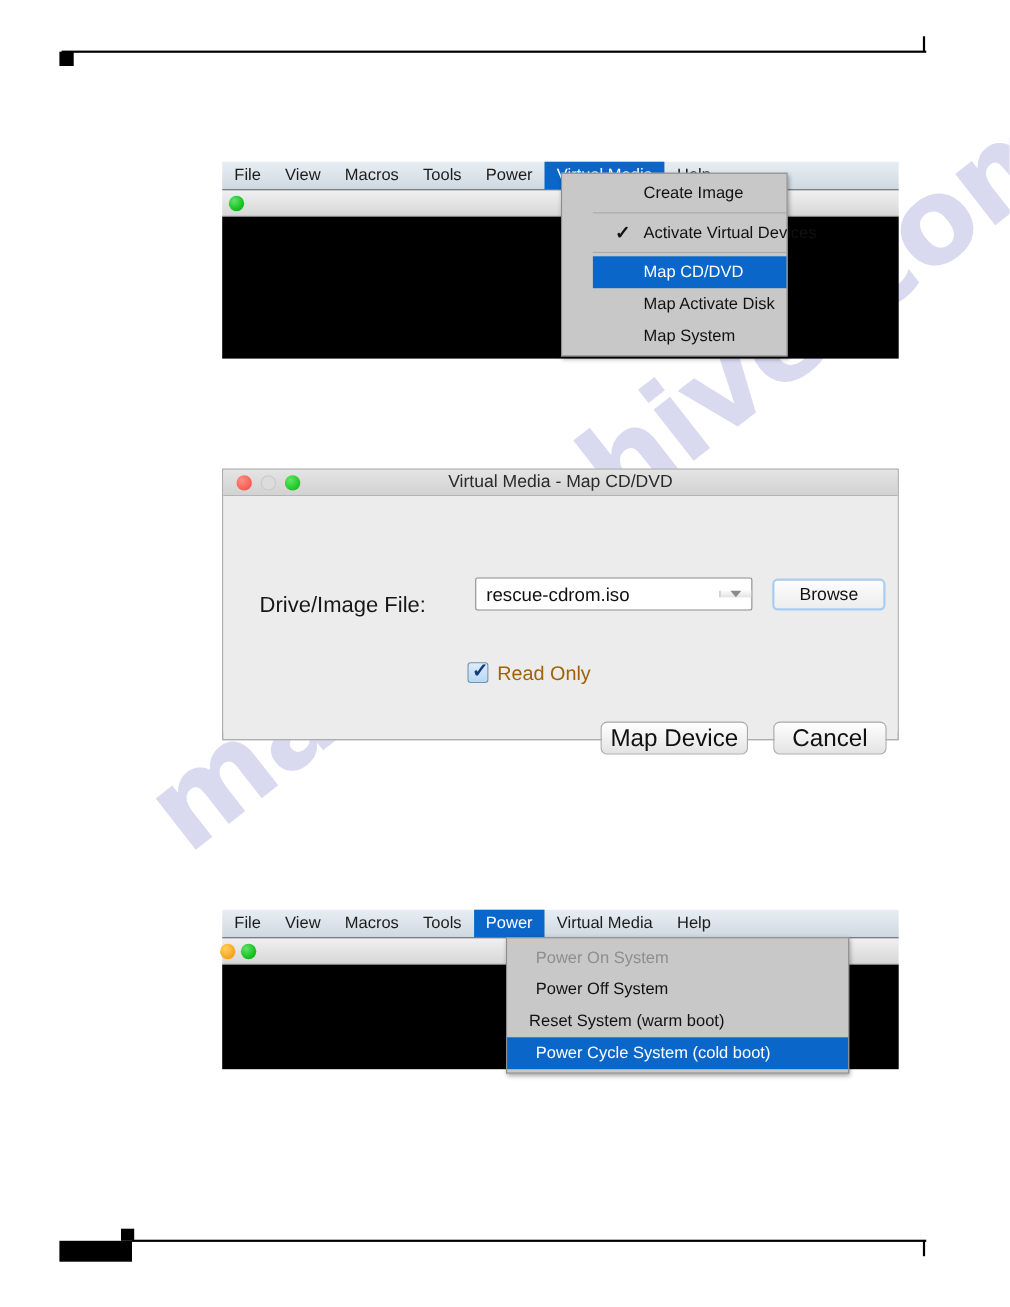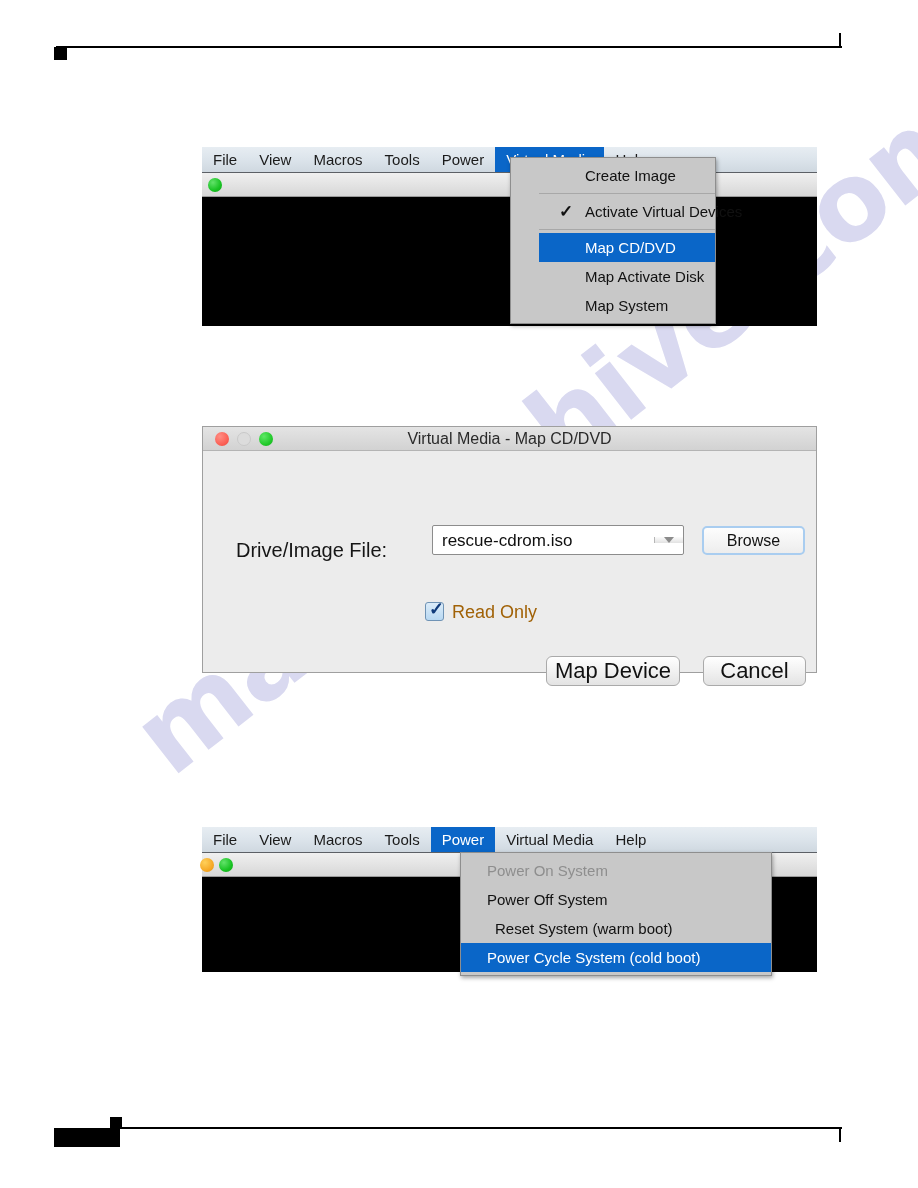--- a/index.html
+++ b/index.html
@@ -448,21 +448,21 @@
 
   <div class="viewport" style="height:95px;"></div>
 
   <div class="dropdown" style="left:258px; top:25px; width:312px;">
     <div class="dd-item disabled" style="padding-left:26px;">
       <span>Power On System</span>
     </div>
     <div class="dd-item" style="padding-left:26px;">
       <span>Power Off System</span>
     </div>
-    <div class="dd-item" style="padding-left:34px;">
+    <div class="dd-item" style="padding-left:20px;">
       <span>Reset System (warm boot)</span>
     </div>
     <div class="dd-item highlight" style="padding-left:26px;">
       <span>Power Cycle System (cold boot)</span>
     </div>
   </div>
 </div>
 
 <div id="watermark">
   <div class="wm-text">manualshive.com</div>

